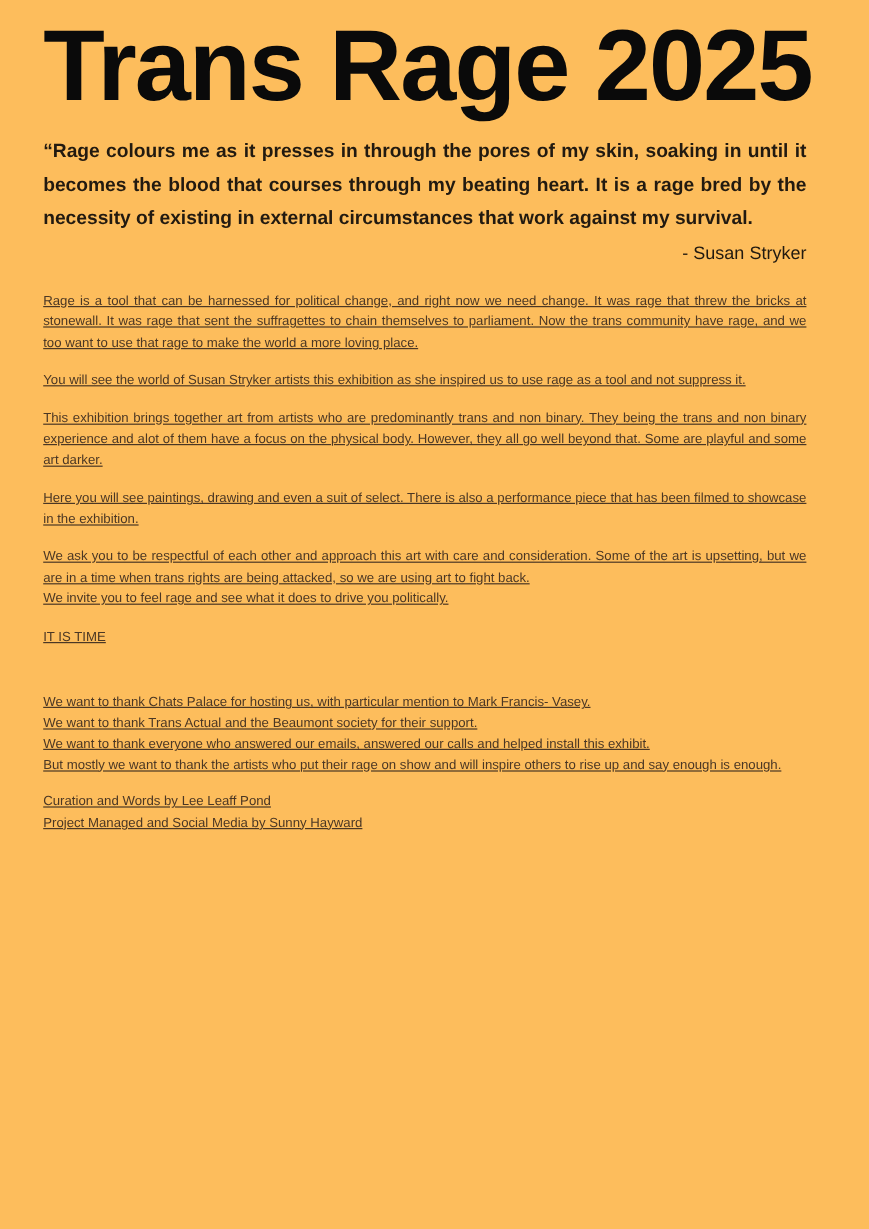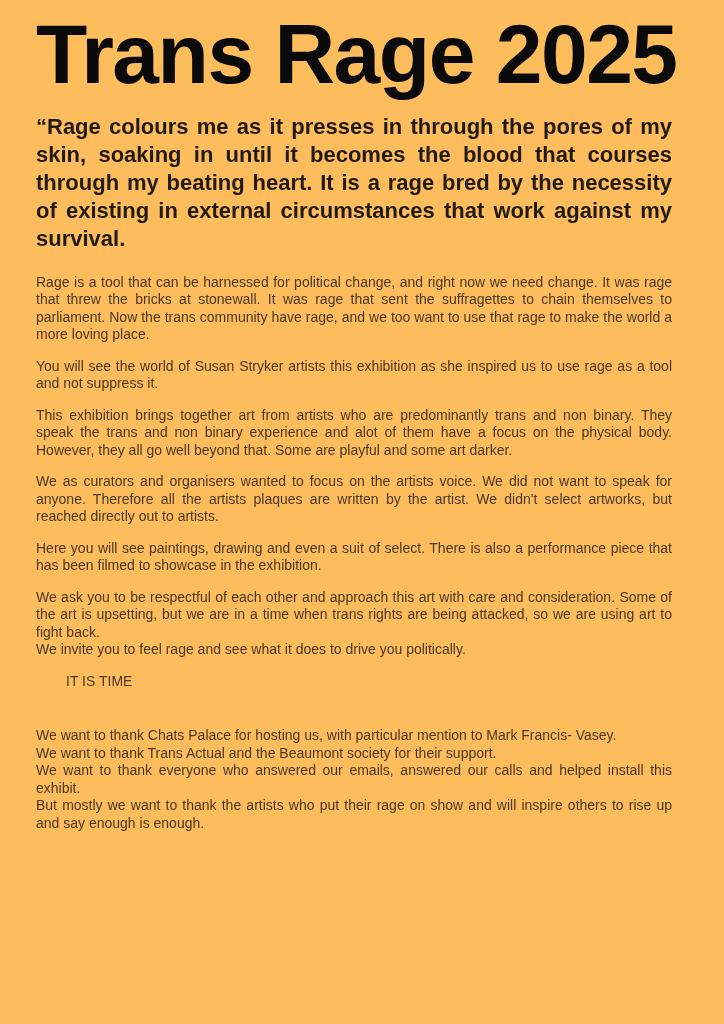--- a/index.html
+++ b/index.html
@@ -27,70 +27,73 @@
     font-size: 84px;
     line-height: 1.02;
     font-weight: bold;
     letter-spacing: -1.5px;
     text-align: center;
     white-space: nowrap;
     color: var(--c-title);
   }
   .quote {
     margin-top: 15px;
-    font-size: 22px;
+    font-size: 16px;
     font-weight: bold;
     line-height: 28px;
     text-align: justify;
     color: var(--c-quote);
   }
   .attribution {
     margin-top: 5px;
     font-size: 15px;
     line-height: 20px;
     text-align: right;
     color: var(--c-quote);
   }
   .body-copy {
     margin-top: 21px;
   }
   .body-copy p,
   .chant,
   .chant-closing,
   .thanks,
   .credits {
-    font-size: 14px;
+    font-size: 11px;
     line-height: 17.5px;
     margin: 0 0 14px 0;
     color: var(--c-body);
     white-space: pre-line;
+    text-decoration: underline;
   }
   .body-copy p { text-align: justify; }
   .thanks { text-align: justify; margin-top: 37px; margin-bottom: 0; }
   .chant { margin-bottom: 14px; }
-  .chant-closing { margin-bottom: 0; margin-left: 30px; }
+  .chant-closing { margin-bottom: 0; }
   .credits { margin-top: 13px; margin-bottom: 0; }
 </style>
 </head>
 <body>
 
 <div class="poster">
   <h1 class="title">Trans Rage 2025</h1>
 
   <div class="quote">“Rage colours me as it presses in through the pores of my skin, soaking in until it becomes the blood that courses through my beating heart. It is a rage bred by the necessity of existing in external circumstances that work against my survival.</div>
+  <div class="attribution">- Susan Stryker</div>
 
   <div class="body-copy">
     <p>Rage is a tool that can be harnessed for political change, and right now we need change. It was rage that threw the bricks at stonewall. It was rage that sent the suffragettes to chain themselves to parliament. Now the trans community have rage, and we too want to use that rage to make the world a more loving place.</p>
     <p>You will see the world of Susan Stryker artists this exhibition as she inspired us to use rage as a tool and not suppress it.</p>
-    <p>This exhibition brings together art from artists who are predominantly trans and non binary. They speak the trans and non binary experience and alot of them have a focus on the physical body. However, they all go well beyond that. Some are playful and some art darker.</p>
-    <p>We as curators and organisers wanted to focus on the artists voice. We did not want to speak for anyone. Therefore all the artists plaques are written by the artist. We didn't select artworks, but reached directly out to artists.</p>
+    <p>This exhibition brings together art from artists who are predominantly trans and non binary. They being the trans and non binary experience and alot of them have a focus on the physical body. However, they all go well beyond that. Some are playful and some art darker.</p>
     <p>Here you will see paintings, drawing and even a suit of select. There is also a performance piece that has been filmed to showcase in the exhibition.</p>
     <p>We ask you to be respectful of each other and approach this art with care and consideration. Some of the art is upsetting, but we are in a time when trans rights are being attacked, so we are using art to fight back.
 We invite you to feel rage and see what it does to drive you politically.</p>
 
     <div class="chant-closing">IT IS TIME</div>
 
     <div class="thanks">We want to thank Chats Palace for hosting us, with particular mention to Mark Francis- Vasey.
 We want to thank Trans Actual and the Beaumont society for their support.
 We want to thank everyone who answered our emails, answered our calls and helped install this exhibit.
 But mostly we want to thank the artists who put their rage on show and will inspire others to rise up and say enough is enough.</div>
+    <div class="credits">Curation and Words by Lee Leaff Pond
+Project Managed and Social Media by Sunny Hayward</div>
   </div>
 </div>
 
 </body></html>

